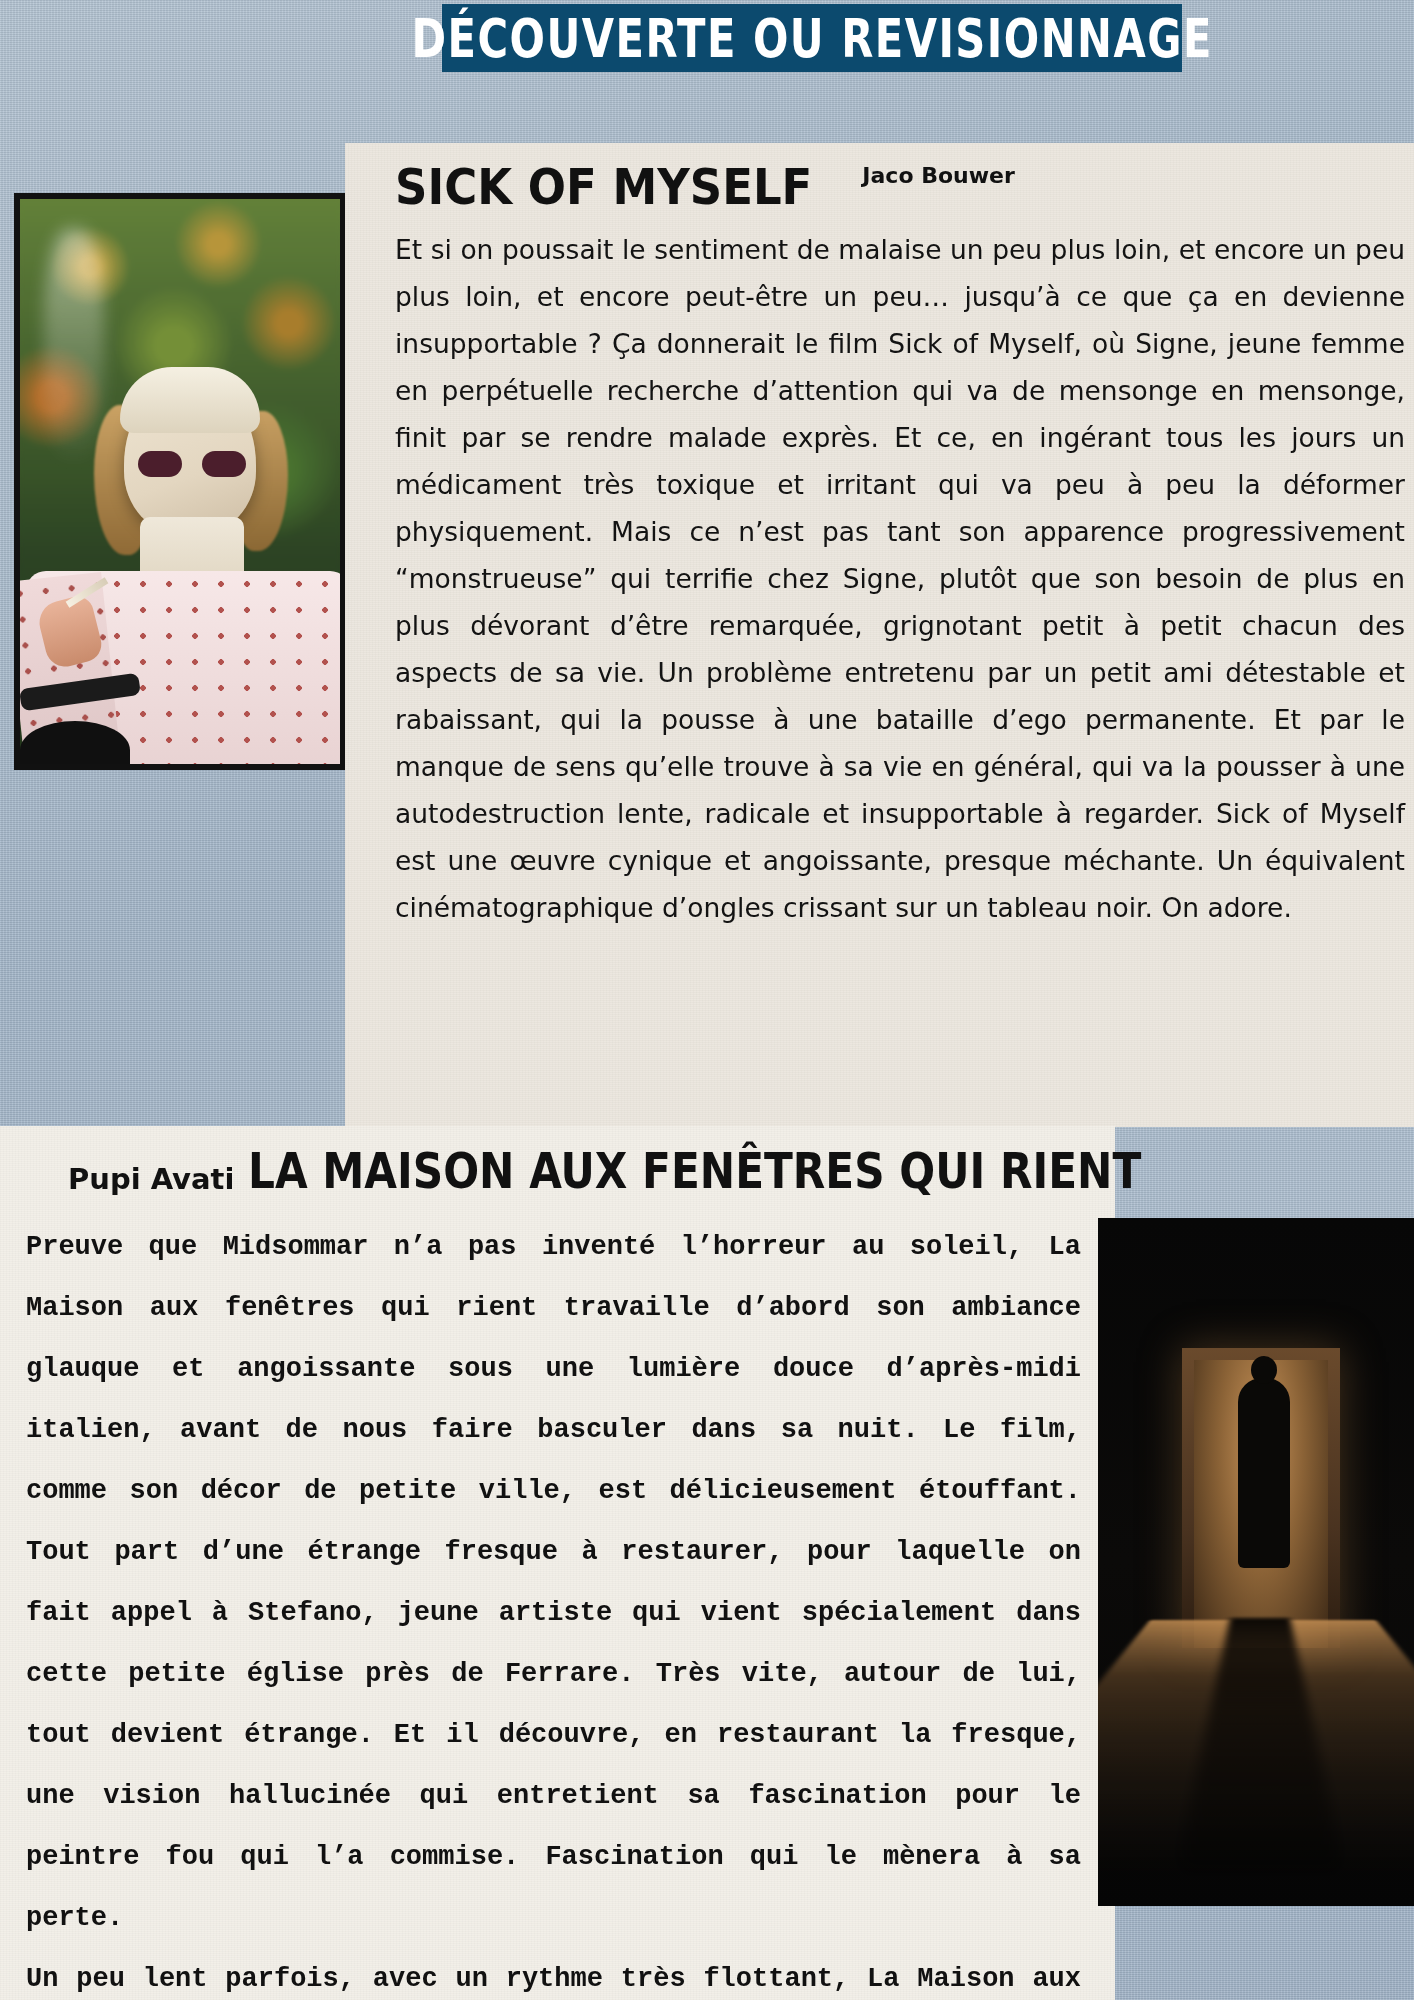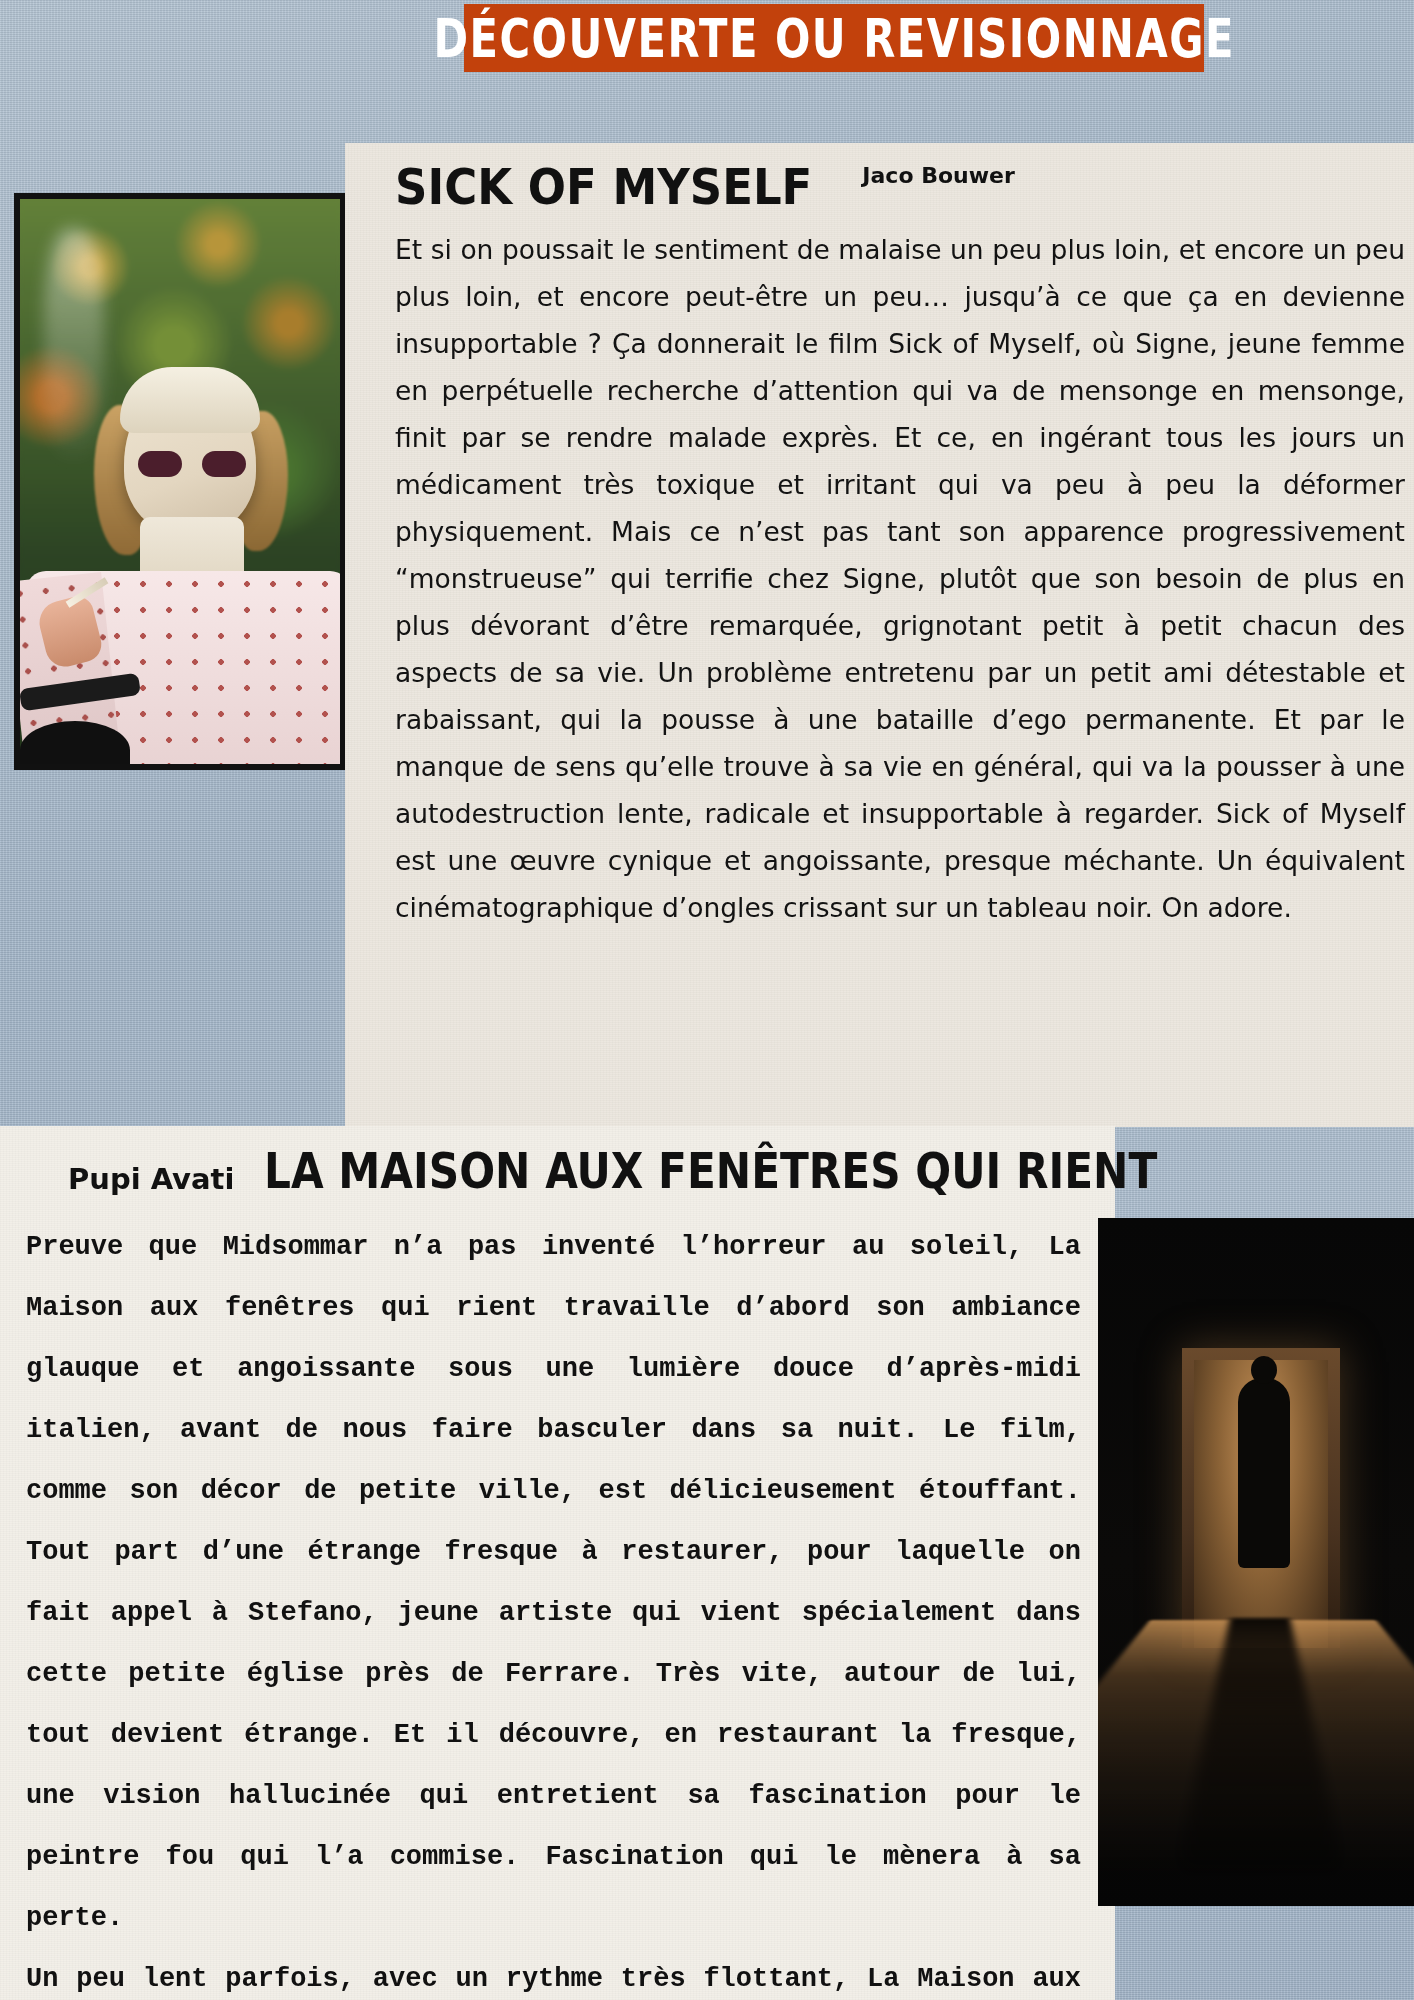--- a/index.html
+++ b/index.html
@@ -22,25 +22,25 @@
     background-color: #a7b9cb;
     background-image:
       repeating-linear-gradient(0deg, rgba(255,255,255,0.10) 0px, rgba(255,255,255,0.10) 1px, rgba(0,0,0,0.05) 1px, rgba(0,0,0,0.05) 2px),
       repeating-linear-gradient(90deg, rgba(255,255,255,0.07) 0px, rgba(255,255,255,0.07) 1px, rgba(0,0,0,0.04) 1px, rgba(0,0,0,0.04) 3px),
       linear-gradient(160deg, #b3c3d2 0%, #a2b5c8 40%, #aebfd0 70%, #9fb2c6 100%);
   }
 
   
   .header-banner {
     position: absolute;
-    left: 464px;
+    left: 442px;
     top: 4px;
     width: 740px;
     height: 68px;
-    background: #c2410c;
+    background: #0c4a6e;
     display: flex;
     align-items: center;
     justify-content: center;
   }
   .header-banner .title {
     color: #ffffff;
     font-family: "DejaVu Sans", sans-serif;
     font-weight: bold;
     font-size: 43px;
     letter-spacing: 1.5px;
@@ -252,21 +252,21 @@
     background-color: #f2efe8;
     background-image:
       repeating-linear-gradient(0deg, rgba(0,0,0,0.016) 0px, rgba(0,0,0,0.016) 1px, rgba(255,255,255,0.02) 1px, rgba(255,255,255,0.02) 2px),
       repeating-linear-gradient(90deg, rgba(0,0,0,0.014) 0px, rgba(0,0,0,0.014) 1px, rgba(255,255,255,0.02) 1px, rgba(255,255,255,0.02) 3px);
     box-sizing: border-box;
     padding: 18px 26px 0 26px;
   }
   .article2-headline {
     display: flex;
     align-items: baseline;
-    gap: 30px;
+    gap: 14px;
     margin: 4px 0 4px 42px;
   }
   .director-2 {
     font-family: "DejaVu Sans", sans-serif;
     font-weight: bold;
     font-size: 29px;
     color: #111;
     white-space: nowrap;
   }
   .film-title-2 {

